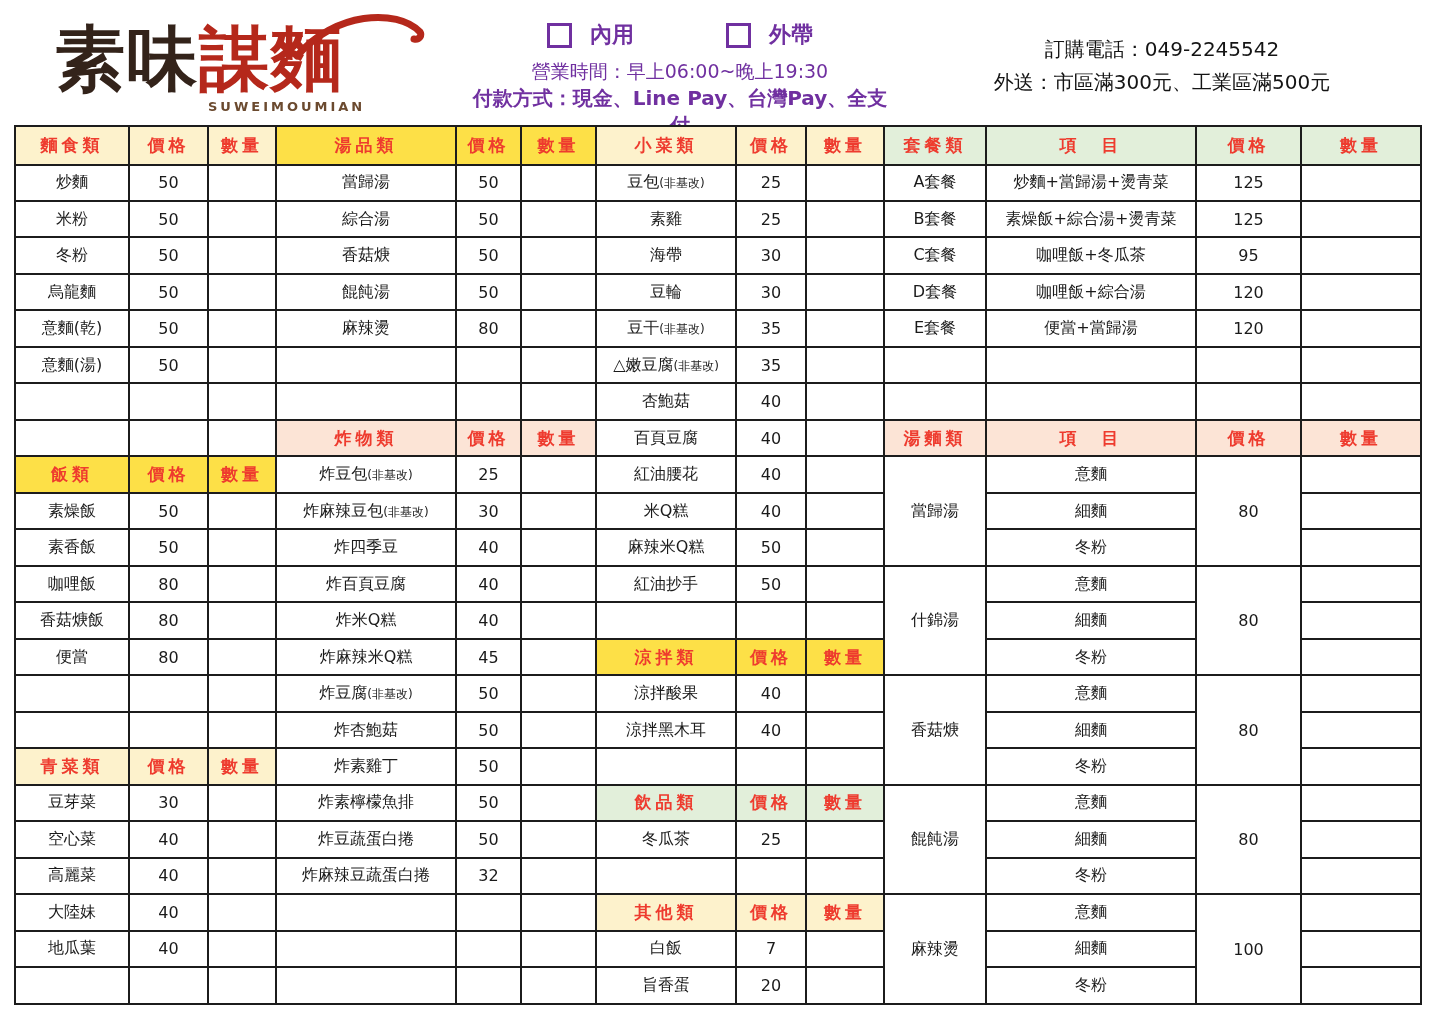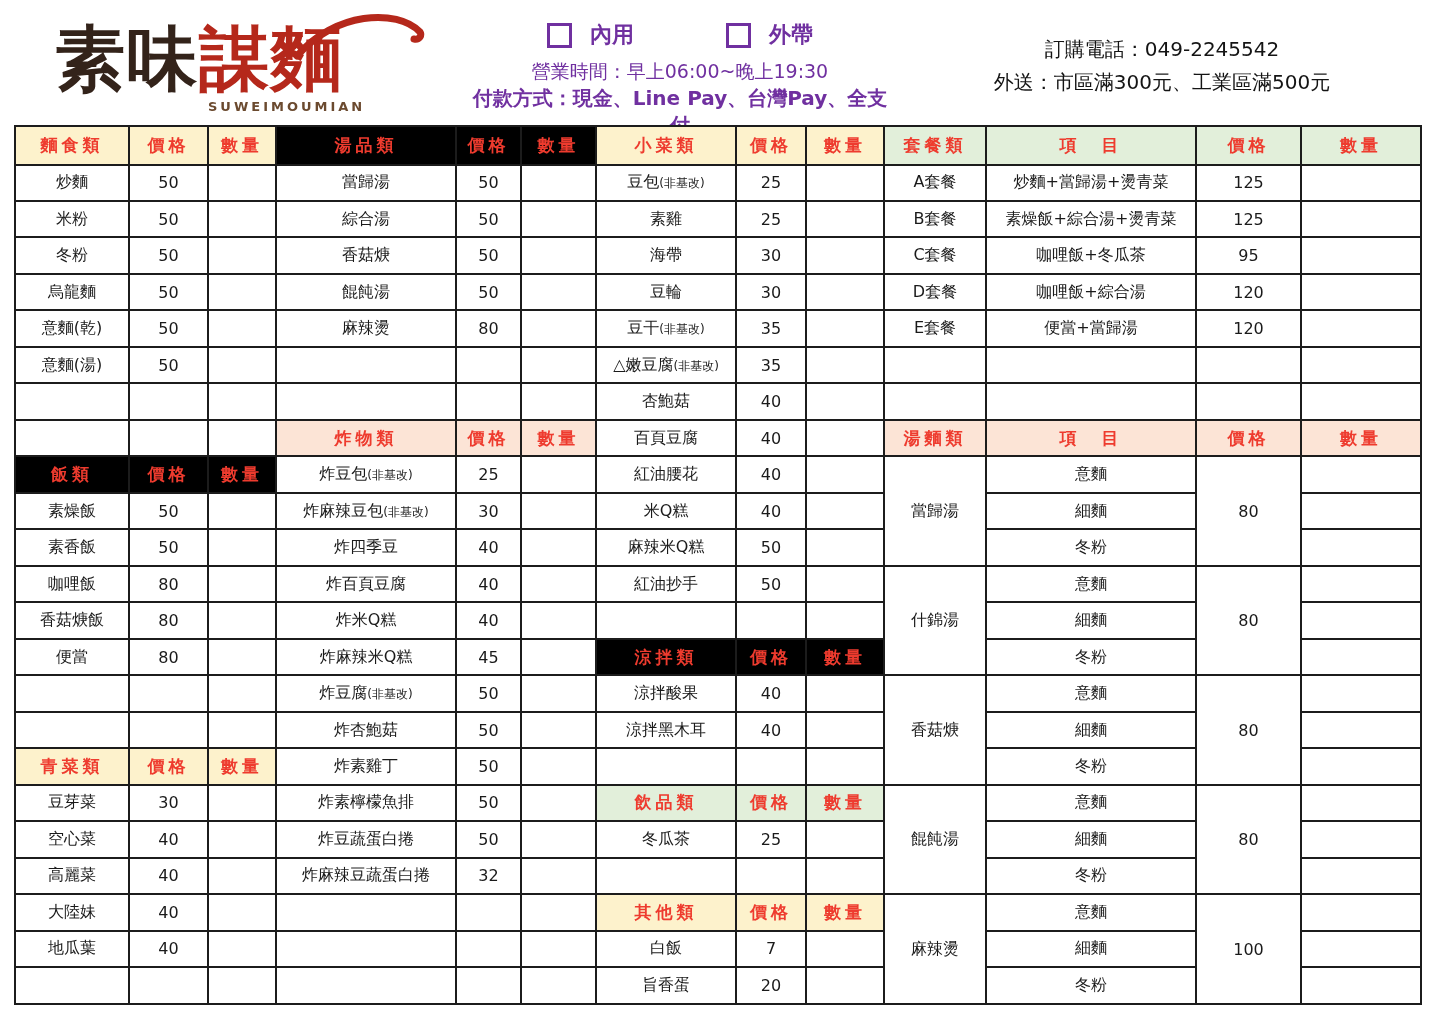--- a/index.html
+++ b/index.html
@@ -29,21 +29,21 @@
     border-collapse:collapse; table-layout:fixed; background:#fff;
   }
   .menu tr { height:36px; }
   .menu tr:first-child { height:38px;border-radius:13px; }
   .menu td {
     border:2px solid #1c1c1c; text-align:center; vertical-align:middle;
     font-size:16px; color:#1a1a1a; padding:0 2px; overflow:hidden; white-space:nowrap;
   }
   td.hdr { color:#ee3b2e; font-weight:bold; font-size:17px; letter-spacing:4px; }
   .bg-y { background:#fdf2cc; }
-  .bg-b { background:#000000; }
+  .bg-b { background:#fde047; }
   .bg-g { background:#e2efda; }
   .bg-o { background:#fce4d6; }
   .sm { font-size:12px; }
 </style>
 </head>
 <body>
 
 <div class="page">
 
   <header class="top">

